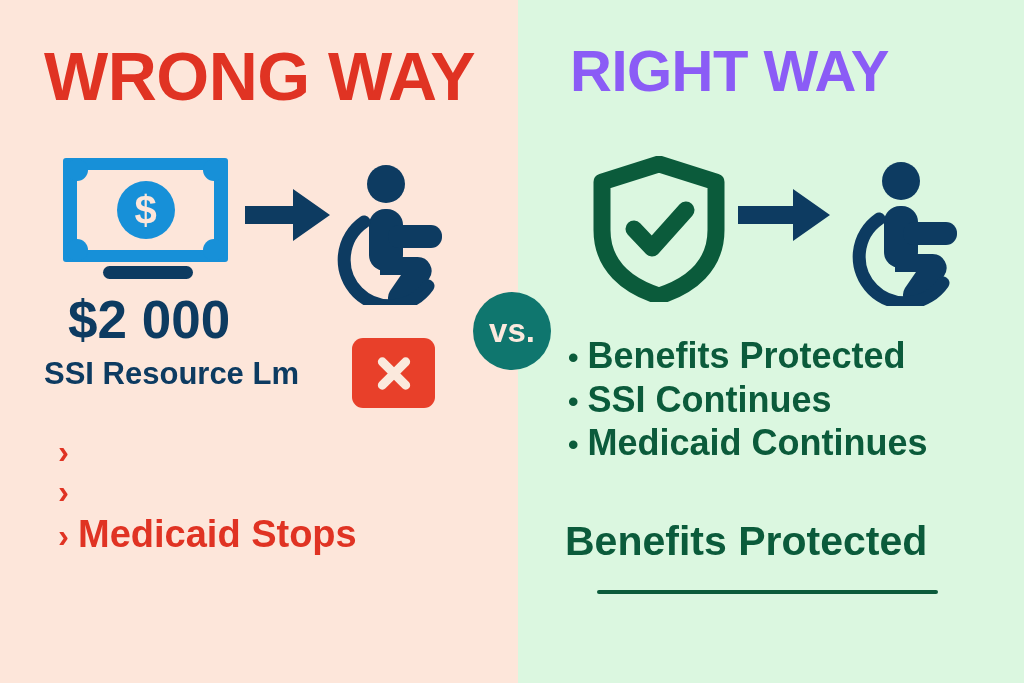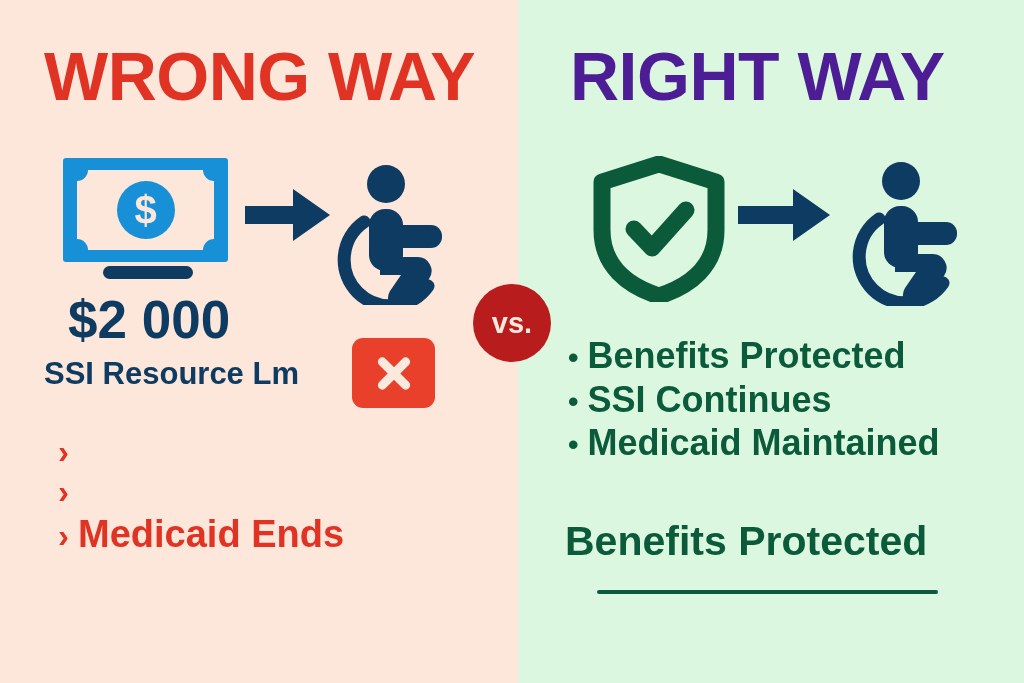--- a/index.html
+++ b/index.html
@@ -31,22 +31,22 @@
     white-space: nowrap;
     line-height: 1;
   }
   #title-wrong {
     left: 44px;  top: 42px;
     font-size: 68px;
     color: #E03323;
   }
   #title-right {
     left: 570px; top: 42px;
-    font-size: 68px;
-    color: #4c1d95;
+    font-size: 58px;
+    color: #8b5cf6;
   }
 
   
   #money-bill {
     position: absolute;
     left: 63px; top: 158px;
     width: 165px; height: 104px;
     background: #1790D8;
     border-radius: 3px;
   }
@@ -126,26 +126,26 @@
     border-radius: 5px;
     margin-left: -21px;
     margin-top: -4.5px;
   }
   #x-badge .bar.a { transform: rotate(45deg); }
   #x-badge .bar.b { transform: rotate(-45deg); }
 
   
   #vs-badge {
     position: absolute;
-    left: 473px; top: 284px;
+    left: 473px; top: 292px;
     width: 78px; height: 78px;
     border-radius: 50%;
-    background: #b91c1c;
+    background: #0f766e;
     color: #FBE9DD;
-    font-size: 29px;
+    font-size: 33px;
     font-weight: 700;
     display: flex;
     align-items: center;
     justify-content: center;
     z-index: 5;
   }
 
   
   .bullet-list {
     position: absolute;
@@ -240,21 +240,21 @@
 
   <ul class="bullet-list" id="list-wrong">
     <li>
       <span class="marker">›</span>
     </li>
     <li>
       <span class="marker">›</span>
     </li>
     <li>
       <span class="marker">›</span>
-      <span>Medicaid Ends</span>
+      <span>Medicaid Stops</span>
     </li>
   </ul>
 
   <svg class="icon-abs" style="left:592px; top:156px;" width="134" height="146" viewBox="0 0 134 146">
     <path d="M67 8 L124 26 V74 C124 110 98 130 67 140 C36 130 10 110 10 74 V26 Z" fill="none" stroke="#0B5B3B" stroke-width="17" stroke-linejoin="round"></path>
     <path d="M42 73 L60 92 L94 54" fill="none" stroke="#0B5B3B" stroke-width="17" stroke-linecap="round" stroke-linejoin="round"></path>
   </svg>
 
   <svg class="icon-abs" style="left:738px; top:185px;" width="92" height="60" viewBox="0 0 92 60">
     <path d="M0 21 H55 V4 L92 30 L55 56 V39 H0 Z" fill="#0D3B61"></path>
@@ -272,20 +272,20 @@
     <li>
       <span class="marker">•</span>
       <span>Benefits Protected</span>
     </li>
     <li>
       <span class="marker">•</span>
       <span>SSI Continues</span>
     </li>
     <li>
       <span class="marker">•</span>
-      <span>Medicaid Maintained</span>
+      <span>Medicaid Continues</span>
     </li>
   </ul>
 
   <div id="footer-text">Benefits Protected</div>
   <div id="footer-rule"></div>
 
 </div>
 
 </body></html>

